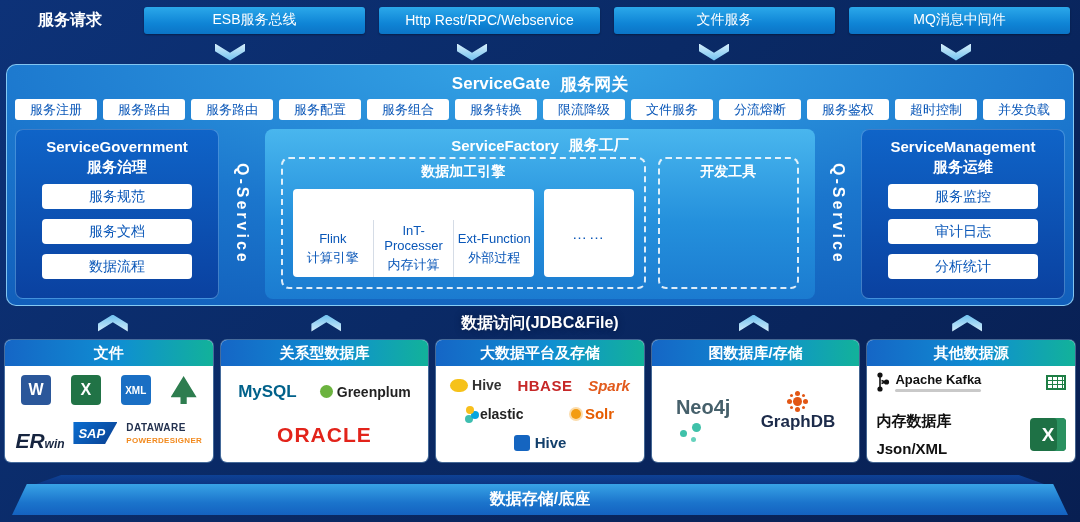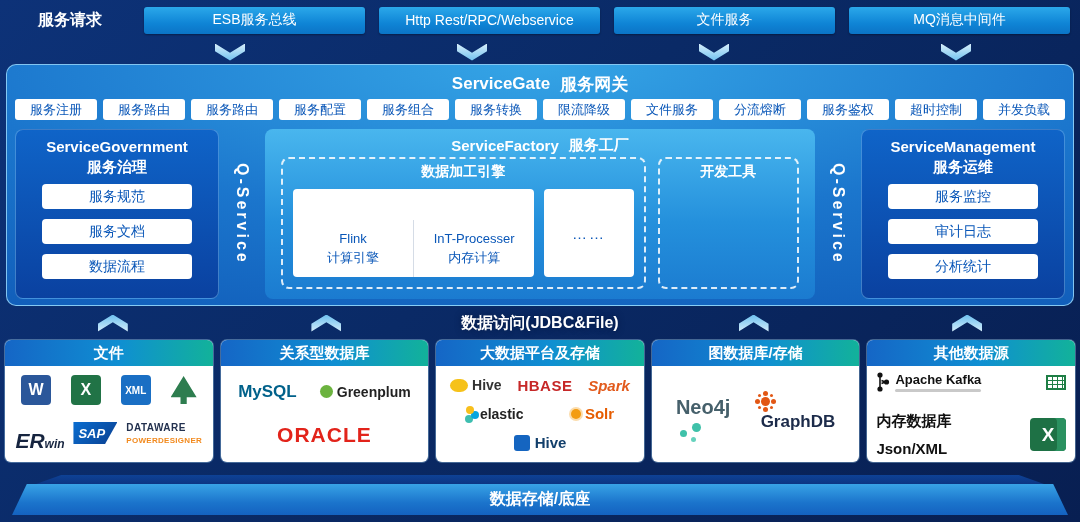--- a/index.html
+++ b/index.html
@@ -142,21 +142,21 @@
     box-shadow: 0 0 0 2px rgba(243,156,18,.35); }
   .hive-b { display: inline-flex; align-items: center; gap: 5px; font-size: 15px; font-weight: bold; color: #123f6b; }
   .hive-tile { width: 16px; height: 16px; border-radius: 3px; background: #1565c0; display: inline-block; }
 
   
   .graph-body { flex-direction: row !important; align-items: center; justify-content: space-around; }
   .neo4j { display: flex; flex-direction: column; align-items: center; gap: 4px; }
   .neo-text { font-size: 20px; font-weight: bold; color: #46606b; }
   .neo-dots { width: 9px; height: 9px; border-radius: 50%; background: #3fc1a9;
     box-shadow: -13px 6px 0 -1px #3fc1a9, -3px 12px 0 -2px #66d2bd; margin-right: 14px; }
-  .graphdb { display: flex; flex-direction: column; gap: 6px; }
+  .graphdb { display: flex; flex-direction: column; align-items: center; gap: 6px; }
   .gdb-icon { width: 9px; height: 9px; border-radius: 50%; background: #e25715;
     box-shadow: 0 -8px 0 -2px #e25715, 0 8px 0 -2px #e25715, -8px 0 0 -2px #e25715, 8px 0 0 -2px #e25715,
       -6px -6px 0 -3px #e25715, 6px -6px 0 -3px #e25715, -6px 6px 0 -3px #e25715, 6px 6px 0 -3px #e25715; }
   .gdb-text { font-size: 17px; font-weight: bold; color: #1c2b4a; }
 
   
   .other-body { justify-content: space-between !important; }
   .kafka-row { display: flex; align-items: center; justify-content: space-between; }
   .kafka { display: inline-flex; align-items: center; gap: 5px; }
   .kafka-text-col { display: flex; flex-direction: column; gap: 2px; }
@@ -258,20 +258,24 @@
             <div class="dash-title">数据加工引擎</div>
             <div class="engine-items">
               <div class="engine-group">
                 <div class="engine-cell">
                   <div>Flink</div>
                   <div>计算引擎</div>
                 </div>
                 <div class="engine-cell">
                   <div>InT-Processer</div>
                   <div>内存计算</div>
+                </div>
+                <div class="engine-cell">
+                  <div>Ext-Function</div>
+                  <div>外部过程</div>
                 </div>
               </div>
               <div class="more-box">……</div>
             </div>
           </div>
 
           <div class="dashed-box dev-area">
             <div class="dash-title">开发工具</div>
           </div>
         </div>

